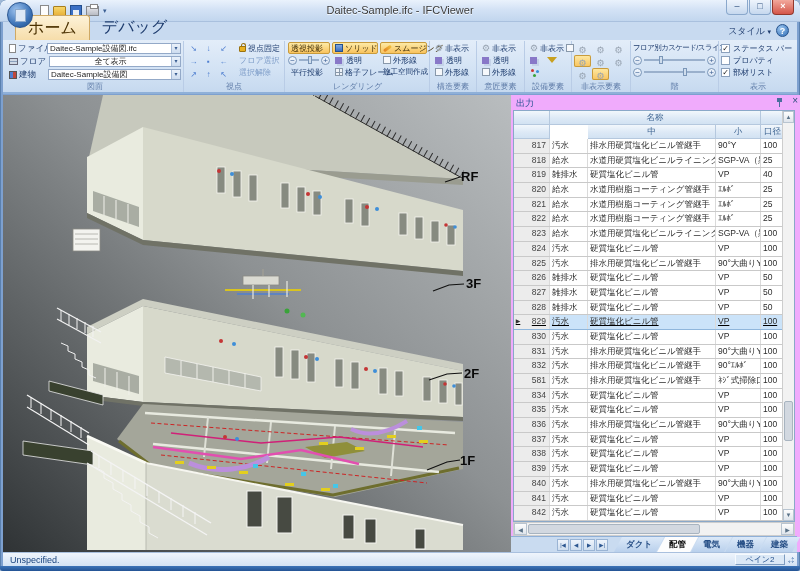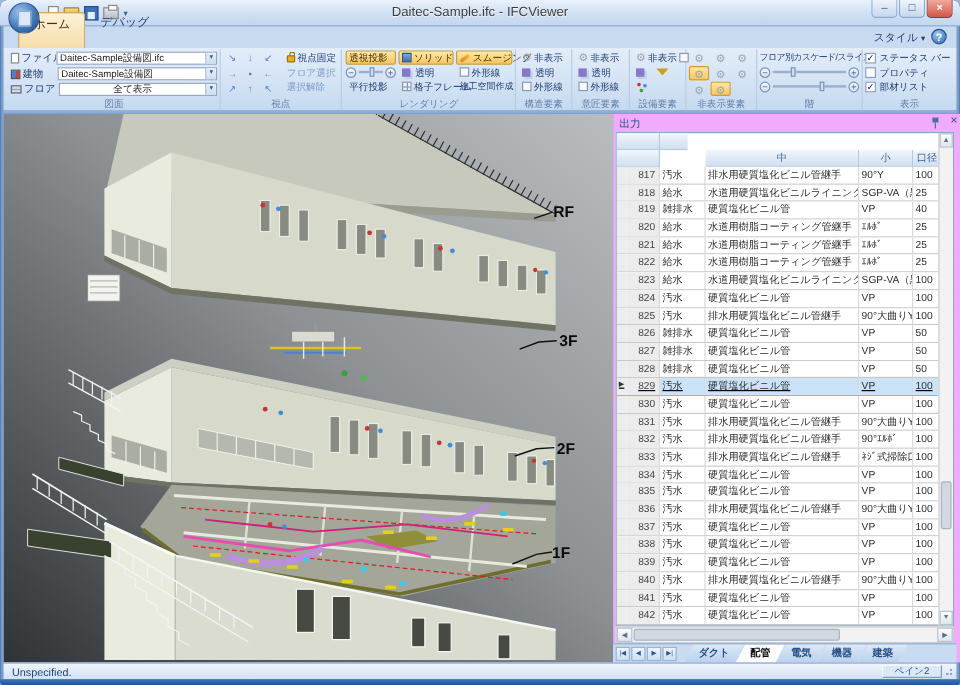--- a/index.html
+++ b/index.html
@@ -30,21 +30,21 @@
   .title { position:absolute; left:0; right:0; top:4px; text-align:center; font-size:11px; color:#3c3c3c;
     text-shadow:0 1px 0 rgba(255,255,255,.8); }
   .winbtns { position:absolute; right:6px; top:0; display:flex; }
   .wb { width:22px; height:15px; margin-left:1px; text-align:center; line-height:13px; font-size:9px; color:#2c4e7c;
     background:linear-gradient(#eef4fc,#c6d8ee); border:1px solid #8aa8cc; border-top:none; border-radius:0 0 4px 4px; }
   .wb-close { background:linear-gradient(#f2a89c,#d4564a); border-color:#93382c; color:#fff; font-weight:bold; }
 
   
   .tabrow { position:absolute; left:3px; top:22px; width:794px; height:18px; background:#c8daf0; }
   .rtabs { position:absolute; left:12px; bottom:0; display:flex; }
-  .rtab { padding:2px 12px 13px; font-size:10px; color:#1e3c6e; }
+  .rtab { padding:2px 12px 1px; font-size:16px; color:#1e3c6e; }
   .rtab.active { background:linear-gradient(#fdf2d8,#f6ddaa); border:1px solid #cfa965; border-bottom:none;
     border-radius:3px 3px 0 0; color:#4a3000; }
   .styler { position:absolute; right:26px; top:3px; font-size:9px; color:#1e3c6e; }
   .styler .caret { font-size:7px; }
   .helpbtn { position:absolute; right:8px; top:2px; width:13px; height:13px; border-radius:50%;
     background:radial-gradient(circle at 35% 30%, #9cc6f0, #2f6cb4); color:#fff; font-size:9px; font-weight:bold;
     text-align:center; line-height:13px; border:1px solid #26528c; }
 
   
   .ribbon { position:absolute; left:3px; top:40px; width:794px; height:54px;
@@ -130,21 +130,21 @@
   .trow.sel { border-bottom:1px solid #8fb6dc;text-decoration:underline; }
   .vscroll { position:absolute; right:0; top:0; width:12px; height:410px; background:#f2f2f2; border-left:1px solid #cdcdcd; }
   .sb-btn { height:12px; font-size:6px; text-align:center; line-height:11px; color:#5a7288;
      background:linear-gradient(#fdfdfd,#dfe5ec); border:1px solid #b8c4d0; }
   .sb-down { position:absolute; bottom:0; width:100%; }
   .sb-thumb { position:absolute; left:1px; top:290px; width:9px; height:40px; background:#d2d8e0; border:1px solid #a8b4c0; border-radius:2px; }
   .hscroll { position:absolute; left:2px; top:427px; width:282px; height:14px; background:#f2f2f2; border:1px solid #cdcdcd; display:flex; }
   .hbtn { width:13px; font-size:6px; text-align:center; line-height:12px; color:#5a7288; background:linear-gradient(#fdfdfd,#dfe5ec); border:1px solid #b8c4d0; }
   .hthumb { margin-left:1px; width:172px; height:10px; margin-top:1px; background:#d2d8e0; border:1px solid #a8b4c0; border-radius:2px; }
   .hsp { flex:1; }
-  .tabstrip { position:absolute; left:0; top:441px; width:286px; height:16px; background:#c9dbf0; border-top:1px solid #8fb0d8; display:flex; align-items:flex-start; }
+  .tabstrip { position:absolute; left:0; top:441px; width:286px; height:16px; background:#c9dbf0; border-top:1px solid #8fb0d8; display:flex; align-items:flex-start;padding-left:44px; }
   .nav { display:flex; margin:2px 2px 0 2px; gap:1px; }
   .nbtn { width:12px; height:12px; font-size:5.5px; text-align:center; line-height:11px; color:#2c5690;
      background:linear-gradient(#eef4fc,#cfdeef); border:1px solid #9ab4d4; }
   .otabs { display:flex; margin-left:4px; }
   .otab { height:15px; padding:0 12px; font-size:8.5px; font-weight:bold; line-height:14px; color:#274f86;
      background:linear-gradient(#dce9f8,#b9d0ec); margin-right:-7px;
      clip-path:polygon(8px 0, 100% 0, calc(100% - 8px) 100%, 0 100%); }
   .otab.active { background:#fdfdfd; color:#111; z-index:2; }
 
   
@@ -202,32 +202,32 @@
       <div class="rg-c">
         <div class="frow">
           <span class="ic ic-doc"></span>
           <span class="flab">ファイル</span>
           <span class="combo">
             <span class="cv">Daitec-Sample設備図.ifc</span>
             <span class="ca">▾</span>
           </span>
         </div>
         <div class="frow">
+          <span class="ic ic-floor"></span>
+          <span class="flab">フロア</span>
+          <span class="combo">
+            <span class="cv center">全て表示</span>
+            <span class="ca">▾</span>
+          </span>
+        </div>
+        <div class="frow">
           <span class="ic ic-bld"></span>
           <span class="flab">建物</span>
           <span class="combo">
             <span class="cv">Daitec-Sample設備図</span>
-            <span class="ca">▾</span>
-          </span>
-        </div>
-        <div class="frow">
-          <span class="ic ic-floor"></span>
-          <span class="flab">フロア</span>
-          <span class="combo">
-            <span class="cv center">全て表示</span>
             <span class="ca">▾</span>
           </span>
         </div>
       </div>
       <div class="rg-t">図面</div>
     </div>
 
     <div class="rg" style="left:181px;width:101px">
       <div class="rg-c">
         <div class="vgrid">
@@ -586,20 +586,21 @@
 
   <div class="panel">
     <div class="phead">
       <span class="ptitle">出力</span>
       <span class="pin"></span>
       <span class="pclose">×</span>
     </div>
     <div class="tablewrap">
       <div class="thead1">
         <div class="hc w-gutnum"></div>
+        <div class="hc w-name">名称</div>
         <div class="hc w-dia" style="border-right:none"></div>
       </div>
       <div class="thead2">
         <div class="hc w-gutnum"></div>
         <div class="hc w-use">用途</div>
         <div class="hc w-mid">中</div>
         <div class="hc w-small">小</div>
         <div class="hc w-dia" style="border-right:none">口径</div>
       </div>
       <div id="rows" class="rows">
@@ -726,21 +727,21 @@
           <div class="trow">
             <div class="tc c-gut"></div>
             <div class="tc c-num">832</div>
             <div class="tc c-use">汚水</div>
             <div class="tc c-mid">排水用硬質塩化ビニル管継手</div>
             <div class="tc c-small">90°ｴﾙﾎﾞ</div>
             <div class="tc c-dia">100</div>
           </div>
           <div class="trow">
             <div class="tc c-gut"></div>
-            <div class="tc c-num">833</div>
+            <div class="tc c-num">581</div>
             <div class="tc c-use">汚水</div>
             <div class="tc c-mid">排水用硬質塩化ビニル管継手</div>
             <div class="tc c-small">ﾈｼﾞ式掃除口</div>
             <div class="tc c-dia">100</div>
           </div>
           <div class="trow">
             <div class="tc c-gut"></div>
             <div class="tc c-num">834</div>
             <div class="tc c-use">汚水</div>
             <div class="tc c-mid">硬質塩化ビニル管</div>

